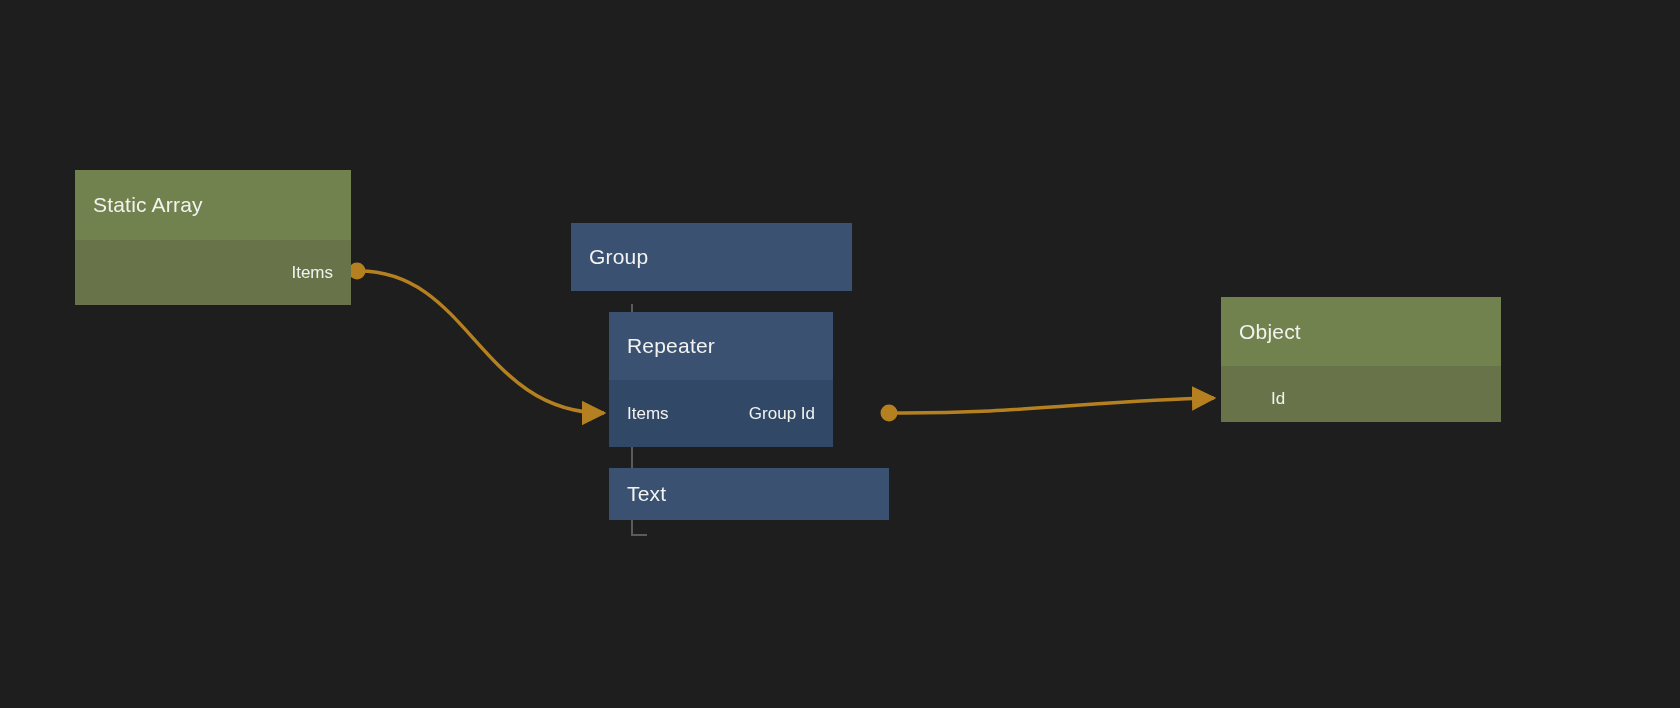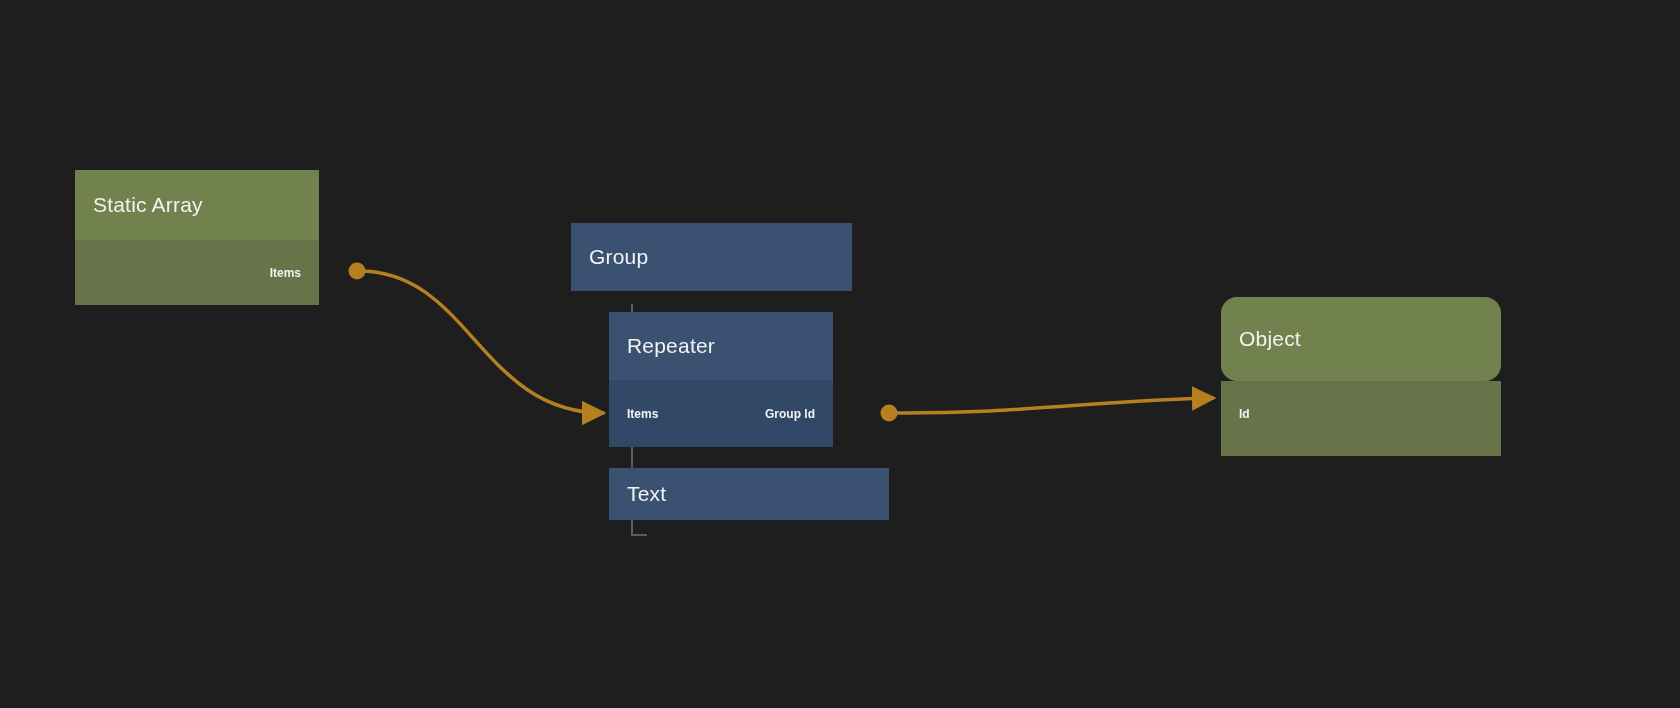--- a/index.html
+++ b/index.html
@@ -42,22 +42,21 @@
     box-sizing: border-box;
   }
   .port-row {
     position: relative;
     display: flex;
     align-items: center;
     justify-content: space-between;
     box-sizing: border-box;
     padding: 0 18px;
     color: #f2f3f0;
-    font-size: 12px;
-    font-weight: bold;
+    font-size: 17px;
   }
   .port-label-in {
     text-align: left;
   }
   .port-label-out {
     text-align: right;
     margin-left: auto;
   }
   
   .node-green .node-header { background: #72824e; }
@@ -100,21 +99,21 @@
     <circle cx="357" cy="271" r="8.5" fill="#b5801f"></circle>
     <circle cx="889" cy="413" r="8.5" fill="#b5801f"></circle>
   </svg>
 
   <div class="bracket">
     <div class="bracket-v" style="left:631px; top:304px; height:232px;"></div>
     <div class="bracket-h" style="left:631px; top:406px; width:16px;"></div>
     <div class="bracket-h" style="left:631px; top:534px; width:16px;"></div>
   </div>
 
-  <div class="node node-green" style="left:75px; top:170px; width:244px;">
+  <div class="node node-green" style="left:75px; top:170px; width:276px;">
     <div class="node-header" style="height:70px;">
       <span>Static Array</span>
     </div>
     <div class="node-body" style="height:65px;">
       <div class="port-row" style="height:65px;">
         <span class="port-label-out">Items</span>
       </div>
     </div>
   </div>
 
@@ -136,23 +135,23 @@
     </div>
   </div>
 
   <div class="node node-blue" style="left:609px; top:468px; width:280px;">
     <div class="node-header" style="height:52px;">
       <span>Text</span>
     </div>
   </div>
 
   <div class="node node-green" style="left:1221px; top:297px; width:280px;">
-    <div class="node-header" style="height:84px;border-radius:16px;">
+    <div class="node-header" style="height:69px;">
       <span>Object</span>
     </div>
-    <div class="node-body" style="height:75px;">
+    <div class="node-body" style="height:56px;padding-left:32px;">
       <div class="port-row" style="height:65px;">
         <span class="port-label-in">Id</span>
       </div>
     </div>
   </div>
 
 </div>
 
 </body></html>

